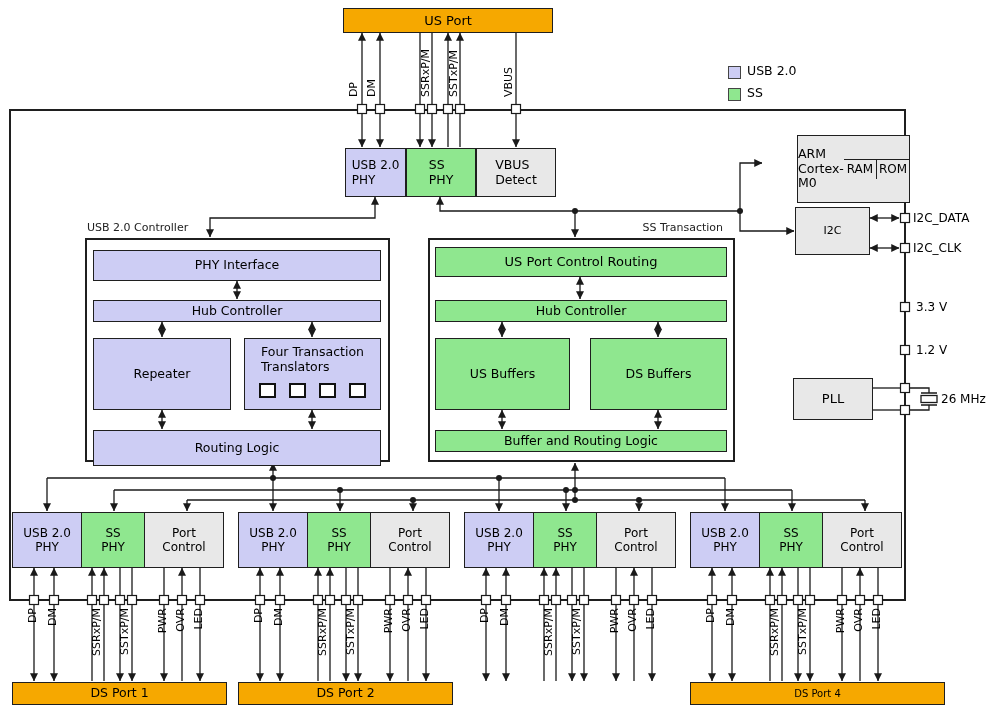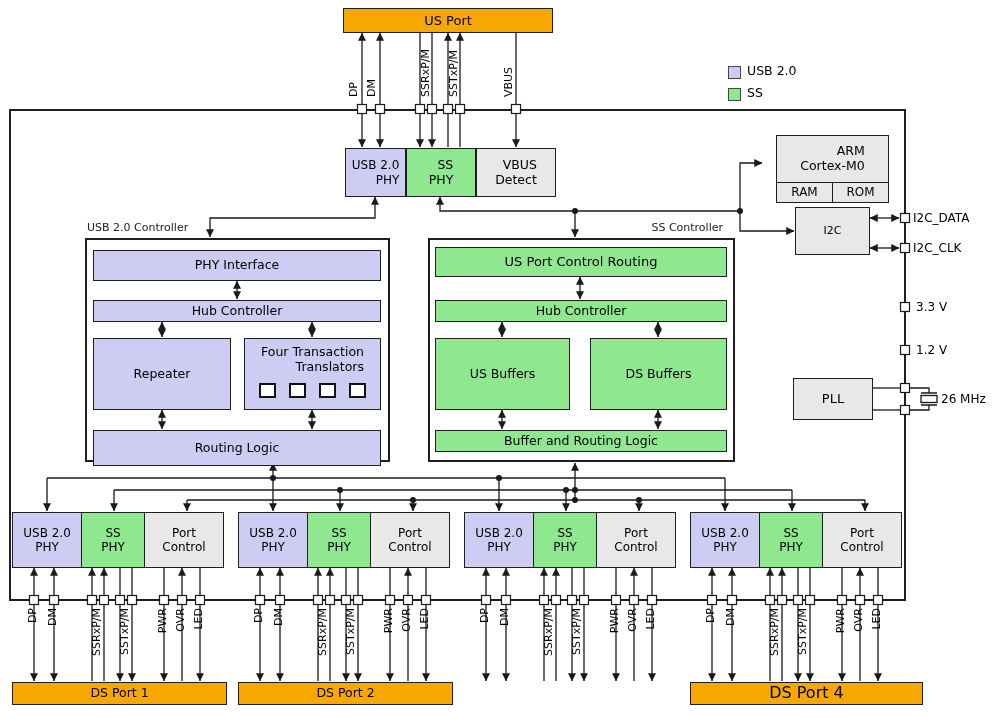--- a/index.html
+++ b/index.html
@@ -1,21 +1,21 @@
 <!DOCTYPE html>
 <html><head>
 <meta charset="utf-8">
 <style>
   *{margin:0;padding:0;box-sizing:border-box}
   body{background:#fff}
   #stage{position:relative;width:1000px;height:717px;background:#fff;
          font-family:"DejaVu Sans","Liberation Sans",sans-serif;color:#000;overflow:hidden}
   #wires{position:absolute;left:0;top:0;z-index:1}
   .box{position:absolute;z-index:2;border:1.5px solid #1f1f1f;display:flex;align-items:center;
-       justify-content:center;text-align:right;white-space:pre-line;font-size:12px;line-height:1.18}
+       justify-content:center;text-align:left;white-space:pre-line;font-size:12px;line-height:1.18}
   .orange{background:#F6A800}
   .purple{background:#CDCDF4}
   .green{background:#8FE78F}
   .gray{background:#E8E8E8}
   .outline{background:transparent;border:2px solid #1f1f1f}
   .vlabel{position:absolute;z-index:2;writing-mode:vertical-rl;transform:rotate(180deg);
           font-size:11px;line-height:14px;width:14px;white-space:nowrap}
   .slabel{position:absolute;z-index:2;font-size:11px;color:#222}
   .rlabel{position:absolute;z-index:2;font-size:12px}
   .legend-label{position:absolute;z-index:2;font-size:12.5px}
@@ -190,21 +190,21 @@
   <div class="swatch" style="left:728px;top:88px;background:#8FE78F"></div>
   <div class="legend-label" style="left:747px;top:85px">SS</div>
 
   <div class="box purple" style="left:345px;top:148px;width:61px;height:49px">USB 2.0
 PHY</div>
   <div class="box green" style="left:406px;top:148px;width:70px;height:49px;font-size:12.5px">SS
 PHY</div>
   <div class="box gray" style="left:476px;top:148px;width:80px;height:49px;font-size:12.5px">VBUS
 Detect</div>
 
-  <div class="box gray" style="left:776px;top:135px;width:113px;height:68px;flex-direction:column;padding:0;font-size:12.5px">
+  <div class="box gray" style="left:797px;top:135px;width:113px;height:68px;flex-direction:row;padding:0;font-size:12.5px">
     <div style="flex:1;display:flex;align-items:center;justify-content:center;white-space:pre-line">ARM
 Cortex-M0</div>
     <div style="display:flex;width:100%;height:20px;border-top:1.5px solid #1f1f1f;font-size:12px">
       <span style="flex:1;display:flex;align-items:center;justify-content:center;border-right:1.5px solid #1f1f1f">RAM</span>
       <span style="flex:1;display:flex;align-items:center;justify-content:center">ROM</span>
     </div>
   </div>
 
   <div class="box gray" style="left:795px;top:207px;width:75px;height:48px;font-size:11px">I2C</div>
   <div class="rlabel" style="left:913px;top:211px">I2C_DATA</div>
@@ -224,21 +224,21 @@
 Translators</div>
     <div class="tt-squares">
       <span></span>
       <span></span>
       <span></span>
       <span></span>
     </div>
   </div>
   <div class="box purple" style="left:93px;top:430px;width:288px;height:36px;font-size:12.5px">Routing Logic</div>
 
-  <div class="slabel" style="left:612px;top:221px;width:111px;text-align:right">SS Controller</div>
+  <div class="slabel" style="left:612px;top:221px;width:111px;text-align:right">SS Transaction</div>
   <div class="box outline" style="left:428px;top:238px;width:307px;height:224px"></div>
   <div class="box green" style="left:435px;top:247px;width:292px;height:30px;font-size:13px">US Port Control Routing</div>
   <div class="box green" style="left:435px;top:300px;width:292px;height:22px;font-size:12.5px">Hub Controller</div>
   <div class="box green" style="left:435px;top:338px;width:135px;height:72px;font-size:12.5px">US Buffers</div>
   <div class="box green" style="left:435px;top:430px;width:292px;height:22px;font-size:12.5px">Buffer and Routing Logic</div>
   <div class="box green" style="left:590px;top:338px;width:137px;height:72px;font-size:12.5px">DS Buffers</div>
 
   <div class="pgroup" style="left:12px">
     <div class="pbox purple" style="width:70px">USB 2.0
 PHY</div>
@@ -267,21 +267,21 @@
     <div class="pbox purple" style="width:70px">USB 2.0
 PHY</div>
     <div class="pbox green" style="width:65px">SS
 PHY</div>
     <div class="pbox gray" style="width:80px">Port
 Control</div>
   </div>
 
   <div class="box orange" style="left:12px;top:682px;width:215px;height:23px;font-size:12.5px">DS Port 1</div>
   <div class="box orange" style="left:238px;top:682px;width:215px;height:23px;font-size:12.5px">DS Port 2</div>
-  <div class="box orange" style="left:690px;top:682px;width:233px;height:23px;font-size:16px">DS Port 4</div>
+  <div class="box orange" style="left:690px;top:682px;width:255px;height:23px;font-size:10px">DS Port 4</div>
 
 <div class="vlabel" style="left: 347px; bottom: 620px;">DP</div>
     <div class="vlabel" style="left: 365px; bottom: 620px;">DM</div>
     <div class="vlabel" style="left: 419px; bottom: 620px;">SSRxP/M</div>
     <div class="vlabel" style="left: 447px; bottom: 620px;">SSTxP/M</div>
     <div class="vlabel" style="left: 502px; bottom: 620px;">VBUS</div>
     <div class="vlabel" style="left: 26px; top: 608px;">DP</div>
     <div class="vlabel" style="left: 46px; top: 608px;">DM</div>
     <div class="vlabel" style="left: 90px; top: 608px;">SSRxP/M</div>
     <div class="vlabel" style="left: 118px; top: 608px;">SSTxP/M</div>

